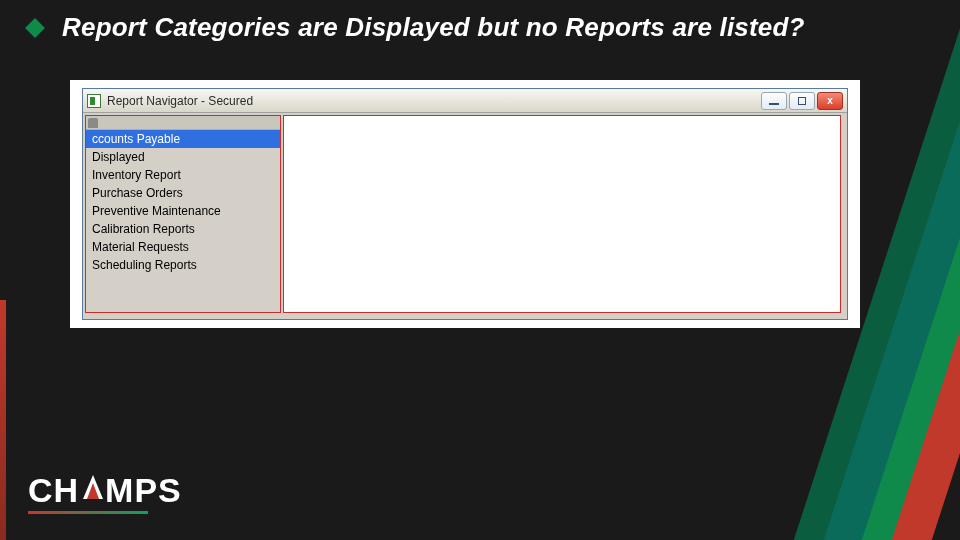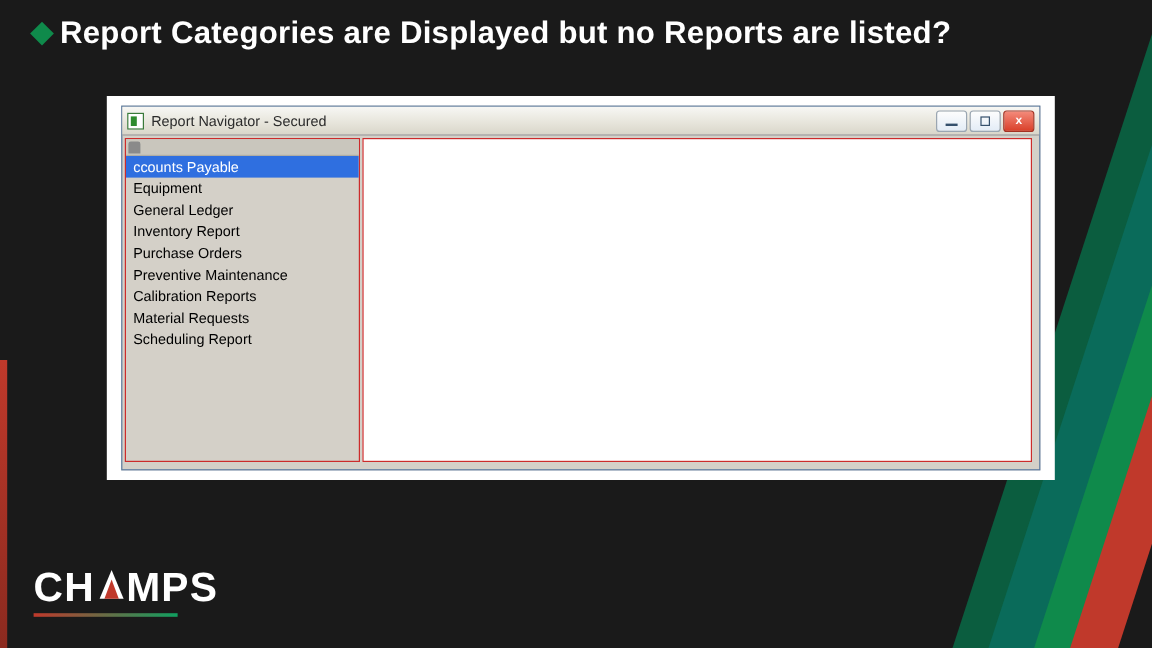--- a/index.html
+++ b/index.html
@@ -19,38 +19,38 @@
   .accent.teal  { right: 20px;  width: 48px; background: #0a6b5a; }
   .accent.dgrn  { right: 58px;  width: 40px; background: #0b5d3f; }
 
   .left-stripe {
     position: absolute; left: 0; top: 300px; width: 6px; height: 240px;
     background: linear-gradient(#c0392b, #8b2a1f);
   }
 
   .heading {
     position: absolute; left: 28px; top: 12px;
-    display: flex; align-items: flex-start; gap: 8px;
+    display: flex; align-items: flex-start; gap: 20px;
     color: #fff; font-size: 26px; font-weight: 600;
     letter-spacing: .2px;
+    font-style: italic;
   }
   .heading .diamond {
     width: 14px; height: 14px; margin-top: 9px;
     transform: rotate(45deg);
     background: #0f8a4b;
     flex: 0 0 auto;
   }
 
   .shot-wrap {
     position: absolute;
     left: 70px; top: 80px;
-    width: 790px; height: 320px;
+    width: 790px; height: 248px;
     background: #fff;
     padding: 8px 12px 8px 12px;
-    margin-left: 19px;
   }
 
   .win {
     width: 100%; height: 100%;
     border: 1px solid #5b7aa0;
     background: #d4d0c8;
     display: flex; flex-direction: column;
     font-family: Tahoma, "Segoe UI", sans-serif;
     font-size: 12px;
     color: #000;
@@ -188,28 +188,27 @@
             </div>
         </div>
       </div>
       <div class="body">
         <div class="cat-pane">
           <div class="cat-head">
             <span class="lock"></span>
           </div>
           <div class="cat-list">
             <div class="cat-item sel"><span>ccounts Payable</span></div>
-            <div class="cat-item"><span>Equipment</span></div>
-            <div class="cat-item"><span>General Ledger</span></div>
+            <div class="cat-item"><span>Displayed</span></div>
             <div class="cat-item"><span>Inventory Report</span></div>
             <div class="cat-item"><span>Purchase Orders</span></div>
             <div class="cat-item"><span>Preventive Maintenance</span></div>
             <div class="cat-item"><span>Calibration Reports</span></div>
             <div class="cat-item"><span>Material Requests</span></div>
-            <div class="cat-item"><span>Scheduling Report</span></div>
+            <div class="cat-item"><span>Scheduling Reports</span></div>
           </div>
         </div>
         <div class="report-pane"></div>
       </div>
     </div>
   </div>
 
   <div class="logo">
     CH<span class="slash-wrap"><span class="a">A</span><span class="slash"></span></span>MPS
   </div>

